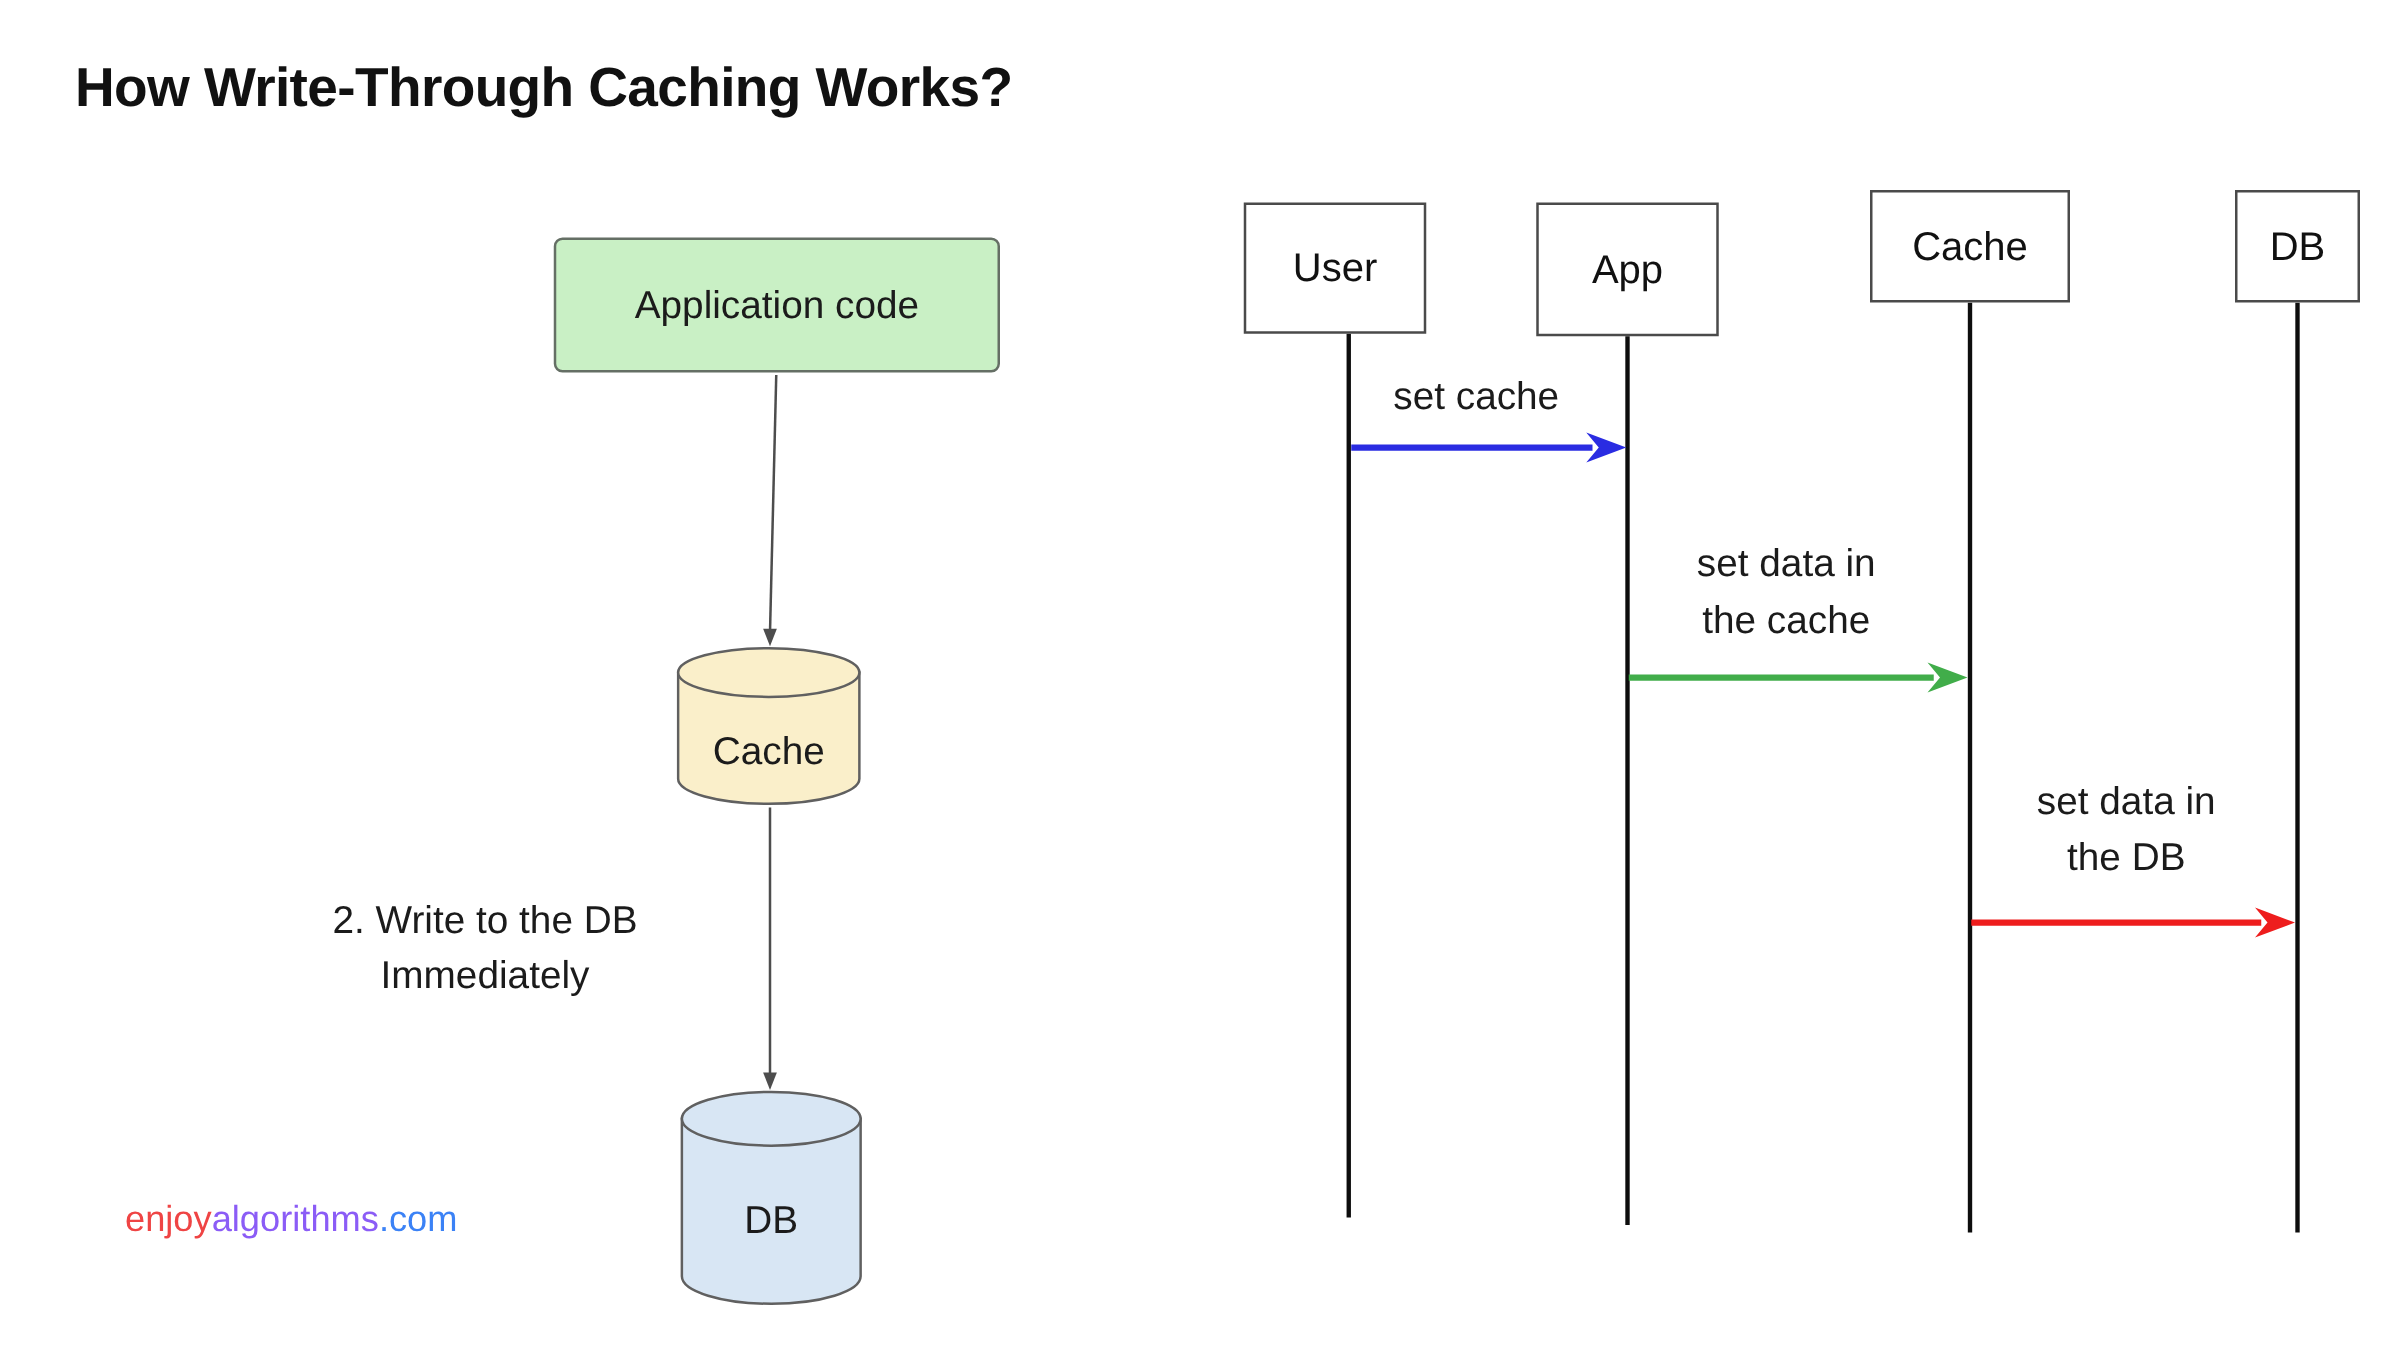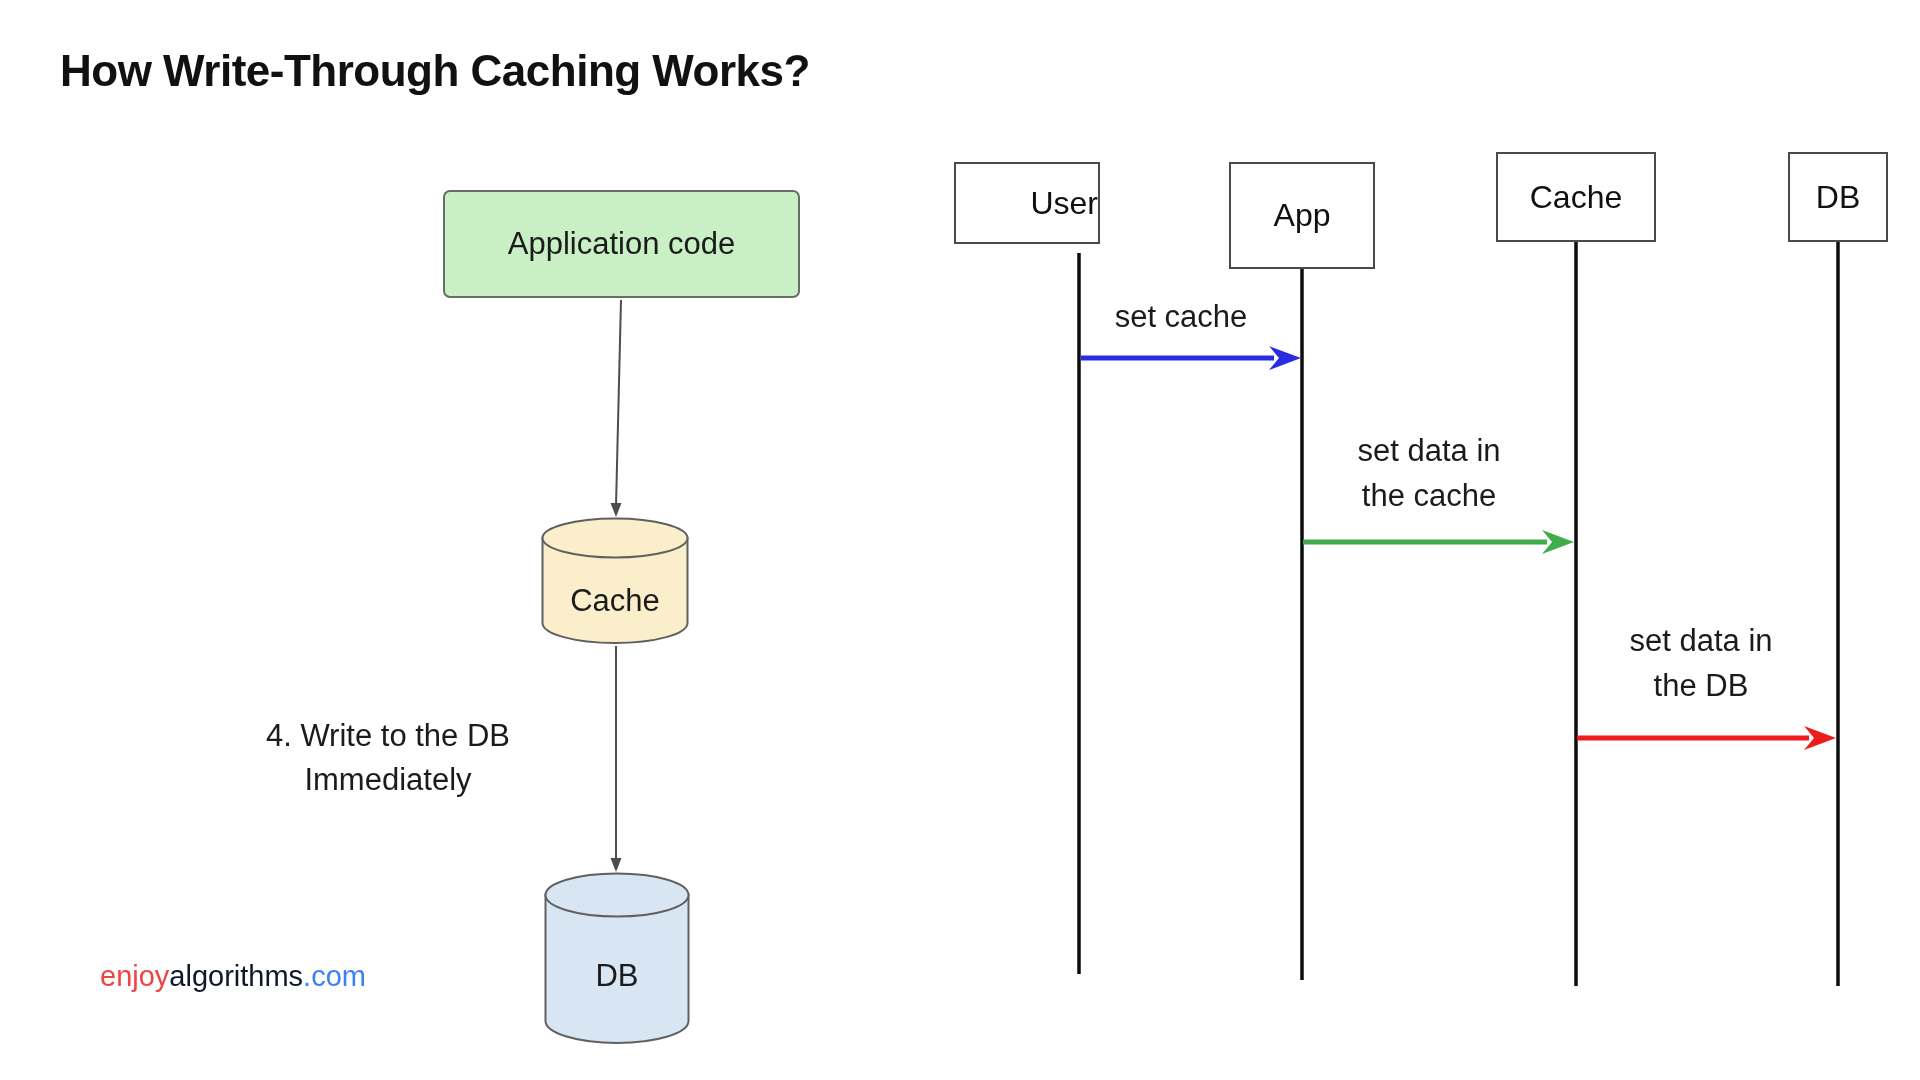--- a/index.html
+++ b/index.html
@@ -28,34 +28,34 @@
   .cyl-label{
     position:absolute;left:0;width:100%;text-align:center;
     font-size:31px;color:#1b1b1b;
   }
   
   .actor-box{
     box-sizing:border-box;background:#ffffff;border:2px solid #4a4a4a;
     display:flex;align-items:center;justify-content:center;
     font-size:32px;color:#111;z-index:3;
   }
-  #actor-user {left:954px;top:162px;width:146px;height:82px;justify-content:flex-end;}
+  #actor-user {left:995px;top:162px;width:146px;height:105px;}
   #actor-app  {left:1229px;top:162px;width:146px;height:107px;}
   #actor-cache{left:1496px;top:152px;width:160px;height:90px;}
   #actor-db   {left:1788px;top:152px;width:100px;height:90px;}
   .msg-label{
     font-size:31px;color:#1b1b1b;text-align:center;white-space:pre-line;line-height:45px;z-index:2;
   }
   #msg1-label{left:1081px;top:294px;width:200px;}
   #msg2-label{left:1309px;top:428px;width:240px;}
   #msg3-label{left:1581px;top:618px;width:240px;}
   
   #watermark{left:100px;top:960px;font-size:29px;white-space:nowrap;}
   #watermark .wm-enjoy{color:#ef4444;}
-  #watermark .wm-algos{color:#0f172a;}
+  #watermark .wm-algos{color:#8b5cf6;}
   #watermark .wm-com{color:#3b82f6;}
   
   #overlay{left:0;top:0;z-index:1;}
   .lifeline{stroke:#0d0d0d;stroke-width:3.5;}
   .flow-arrow{stroke:#4d4d4d;stroke-width:2;}
   .flow-head{fill:#4d4d4d;}
   .msg-line{stroke-width:5;fill:none;}
   .cyl-shape{stroke:#606060;stroke-width:2;}
 </style>
 </head>
@@ -94,21 +94,21 @@
 
 
   <div class="abs cylinder" style="left:541px;top:517px;width:148px;height:130px;">
     <svg width="148" height="130" viewBox="0 0 148 130">
       <path class="cyl-shape" d="M 1.5 21 V 106 A 72.5 20 0 0 0 146.5 106 V 21 Z" fill="#faefca"></path>
       <ellipse class="cyl-shape" cx="74" cy="21" rx="72.5" ry="19.5" fill="#faefca"></ellipse>
     </svg>
     <span class="cyl-label" style="top:66px;">Cache</span>
   </div>
 
-  <div id="step2-label" class="abs flow-label">4. Write to the DB
+  <div id="step2-label" class="abs flow-label">2. Write to the DB
 Immediately</div>
 
   <div class="abs cylinder" style="left:544px;top:872px;width:146px;height:174px;">
     <svg width="146" height="174" viewBox="0 0 146 174">
       <path class="cyl-shape" d="M 1.5 23 V 149 A 71.5 22 0 0 0 144.5 149 V 23 Z" fill="#d8e6f4"></path>
       <ellipse class="cyl-shape" cx="73" cy="23" rx="71.5" ry="21.5" fill="#d8e6f4"></ellipse>
     </svg>
     <span class="cyl-label" style="top:86px;">DB</span>
   </div>
 

